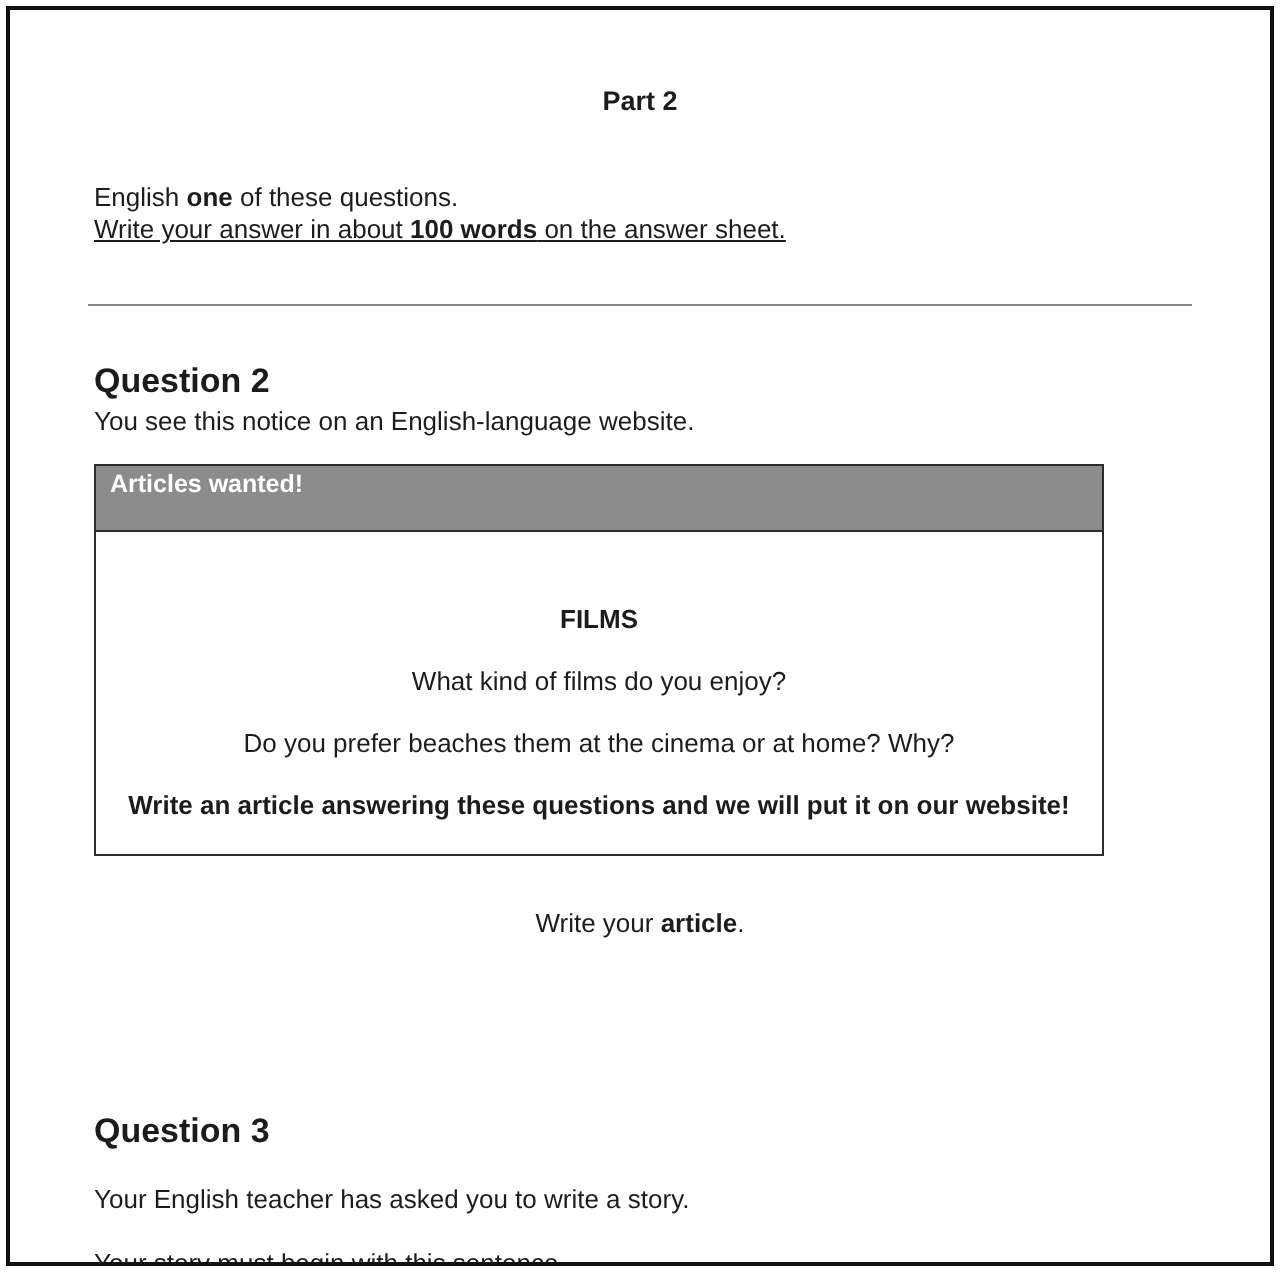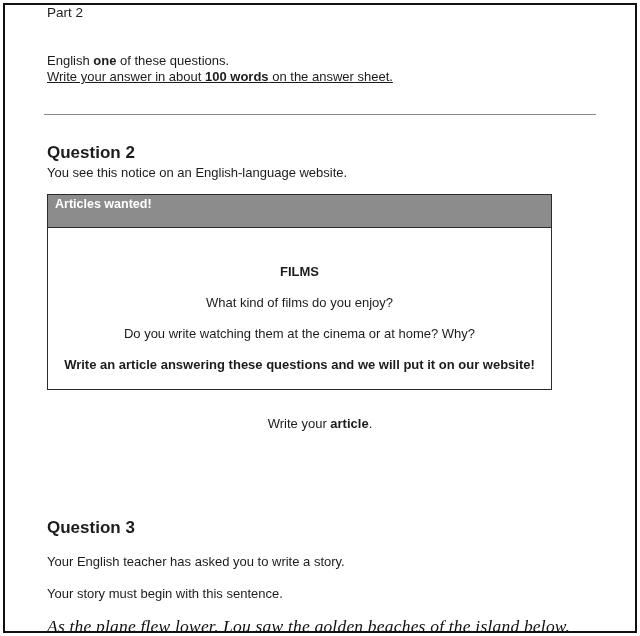--- a/index.html
+++ b/index.html
@@ -19,22 +19,23 @@
     position: absolute;
     top: 3px; left: 3px; right: 3px; bottom: 3px;
     border: 2px solid #111111;
     background: #ffffff;
     overflow: hidden;
   }
   .content {
     padding: 0 42px;
   }
   .part-title {
-    text-align: left;
-    font-weight: 400;
+    padding-top: 38px;
+    text-align: center;
+    font-weight: 700;
     font-size: 13.5px;
   }
   .intro-line1 { margin-top: 33px; }
   .intro-line2 { margin-top: 0; text-decoration: underline; }
   .line { line-height: 16px; }
   b, .bold { font-weight: 700; }
   .divider {
     border: 0;
     border-top: 1px solid #8a8a8a;
     margin: 29px -3px 0 -3px;
@@ -99,21 +100,21 @@
 
     <div class="q-heading q2-heading">Question 2</div>
 
     <div class="line q2-lead">You see this notice on an English-language website.</div>
 
     <div class="notice">
       <div class="notice-header" id="notice-header" style="background: rgb(140, 140, 140);">Articles wanted!</div>
       <div class="notice-body">
         <div class="notice-title">FILMS</div>
         <div class="notice-q1">What kind of films do you enjoy?</div>
-        <div class="notice-q2">Do you write watching them at the cinema or at home? Why?</div>
+        <div class="notice-q2">Do you prefer beaches them at the cinema or at home? Why?</div>
         <div class="notice-cta">Write an article answering these questions and we will put it on our website!</div>
       </div>
     </div>
 
     <div class="line write-article-line"><span>Write your </span><b>article</b><span>.</span></div>
 
     <div class="q-heading q3-heading">Question 3</div>
 
     <div class="line q3-lead1">Your English teacher has asked you to write a story.</div>
 

